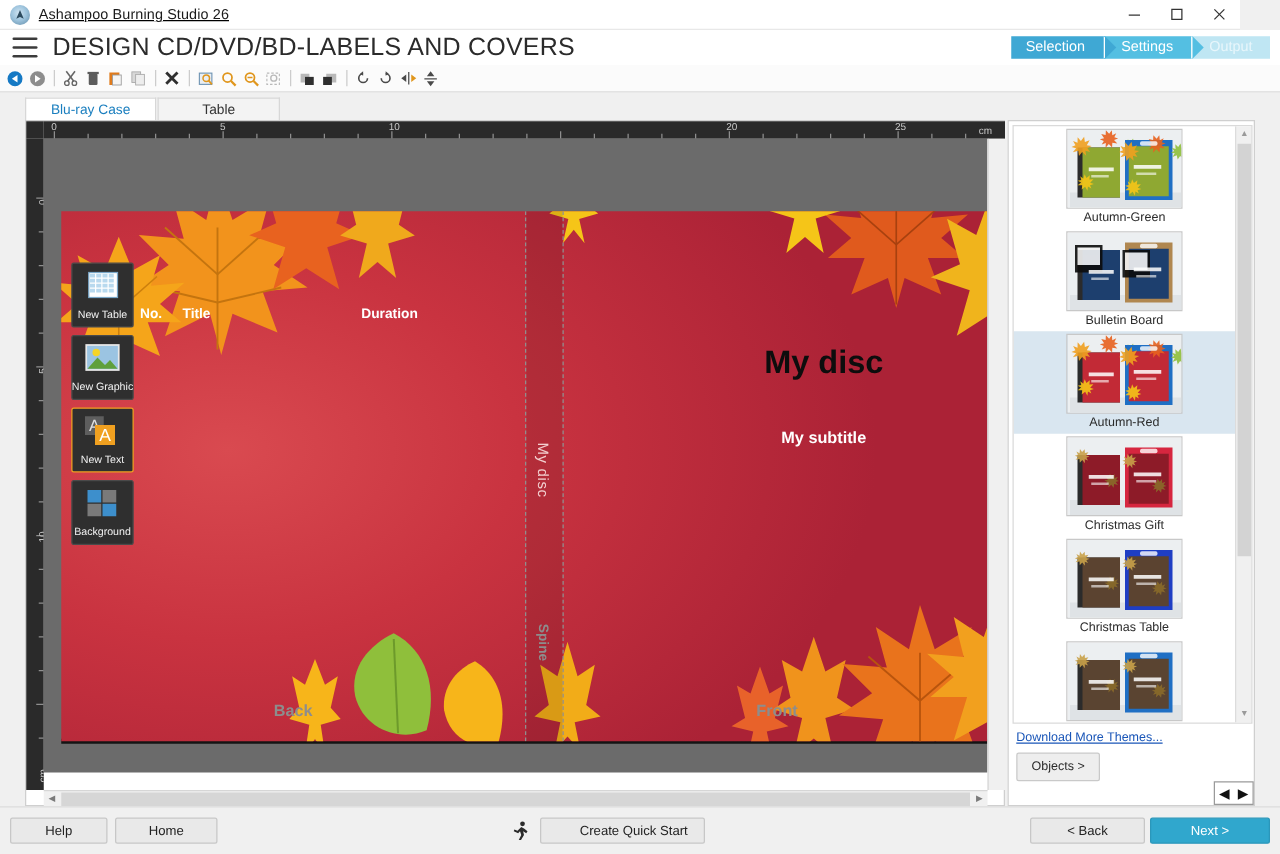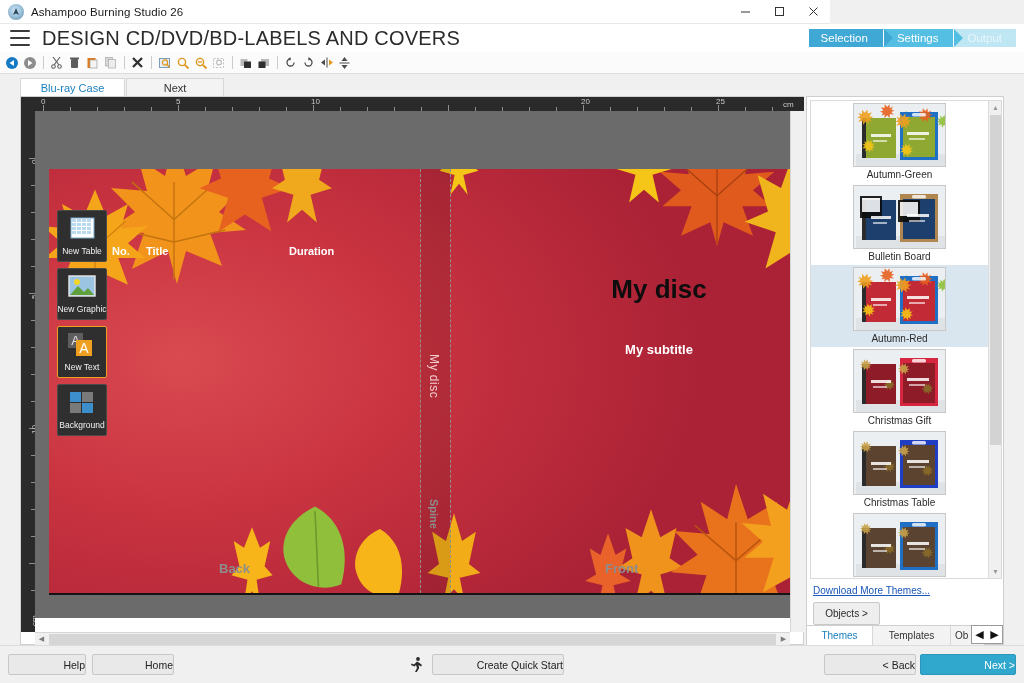--- a/index.html
+++ b/index.html
@@ -6,23 +6,23 @@
   html, body {
     width: 1024px; height: 683px;
     font-family: "Liberation Sans", sans-serif;
     background: #ffffff;
     overflow: hidden;
   }
   #app { position: relative; width: 1024px; height: 683px; background: #f0f0f0; }
 
   
   .titlebar {
-    position: absolute; left:0; top:0; width:830px; height:24px;
+    position: absolute; left:0; top:0; width:992px; height:24px;
     background:#ffffff; border-bottom:1px solid #e8e8e8;
-    display:flex; align-items:center;
+    display:flex; align-items:center;text-decoration:underline;
   }
   .tb-icon {
     width:16px; height:16px; margin-left:8px; margin-right:7px;
     border-radius:50%;
     background: radial-gradient(circle at 45% 40%, #cfe4f2 0%, #9ec4dd 45%, #5d87a4 100%);
     display:flex; align-items:center; justify-content:center;
     color:#2c4a5e; font-size:10px; line-height:1;
   }
   .tb-title { font-size:11.5px; color:#1a1a1a; letter-spacing:.1px; }
   .tb-buttons { margin-left:auto; display:flex; height:24px; }
@@ -218,21 +218,21 @@
   .rtab-nav div { width:16px; height:17px; display:flex; align-items:center; justify-content:center; font-size:11px; color:#111; }
 
   
   .bottombar {
     position:absolute; left:0; bottom:0; width:1024px; height:38px;
     background:#f0f0f0; border-top:1px solid #dcdcdc;
   }
   .bbtn {
     position:absolute; top:8px; height:21px;
     background:#e9e9e9; border:1px solid #c7c7c7; border-radius:2px;
-    font-size:10.5px; color:#222; display:flex; align-items:center; justify-content:flex-end;
+    font-size:10.5px; color:#222; display:flex; align-items:center; justify-content:center;
     cursor:pointer;
   }
   .bbtn.help { left:8px; width:78px; }
   .bbtn.home { left:92px; width:82px; }
   .bbtn.quick { left:432px; width:132px; padding-left:18px; }
   .quick-ico { position:absolute; left:-28px; top:-1px; width:22px; height:22px; display:flex; align-items:center; justify-content:center; }
   .bbtn.back { left:824px; width:92px; }
   .bbtn.next { left:920px; width:96px; background:#30a7cd; border-color:#2b97ba; color:#ffffff; }
 </style>
 </head>
@@ -401,21 +401,21 @@
           <line x1="1.5" y1="7" x2="11.5" y2="7" stroke="#4a4a4a" stroke-width="1"></line>
         </svg>
     </div>
   </div>
 
   <div class="etabs">
     <div class="etab t1 active">
       <span>Blu-ray Case</span>
     </div>
     <div class="etab t2">
-      <span>Next</span>
+      <span>Table</span>
     </div>
   </div>
 
   <div class="editor">
 
     <div class="ruler-corner"></div>
 
     <div class="ruler-h" id="ruler-h">
         <div class="rk" style="left: 8px; width: 1px; top: 8px; height: 6px;"></div>
         <div class="rlab" style="left: 6px; top: 0px;">0</div>
@@ -891,31 +891,20 @@
               <rect x="58" y="9" width="14" height="3.5" rx="1.5" fill="#ffffff" opacity=".8"></rect>
             </svg></div>
         </div>
       </div>
 
     <div class="dl-link">Download More Themes...</div>
     <div class="objects-btn">
       <span>Objects &gt;</span>
     </div>
 
-    <div class="rtabs">
-      <div class="rtab w1 active">
-        <span>Themes</span>
-      </div>
-      <div class="rtab w2">
-        <span>Templates</span>
-      </div>
-      <div class="rtab w3">
-        <span>Ob</span>
-      </div>
-    </div>
     <div class="rtab-nav">
       <div>◀</div>
       <div>▶</div>
     </div>
   </div>
 
   <div class="bottombar">
     <div class="bbtn help">
       <span>Help</span>
     </div>

